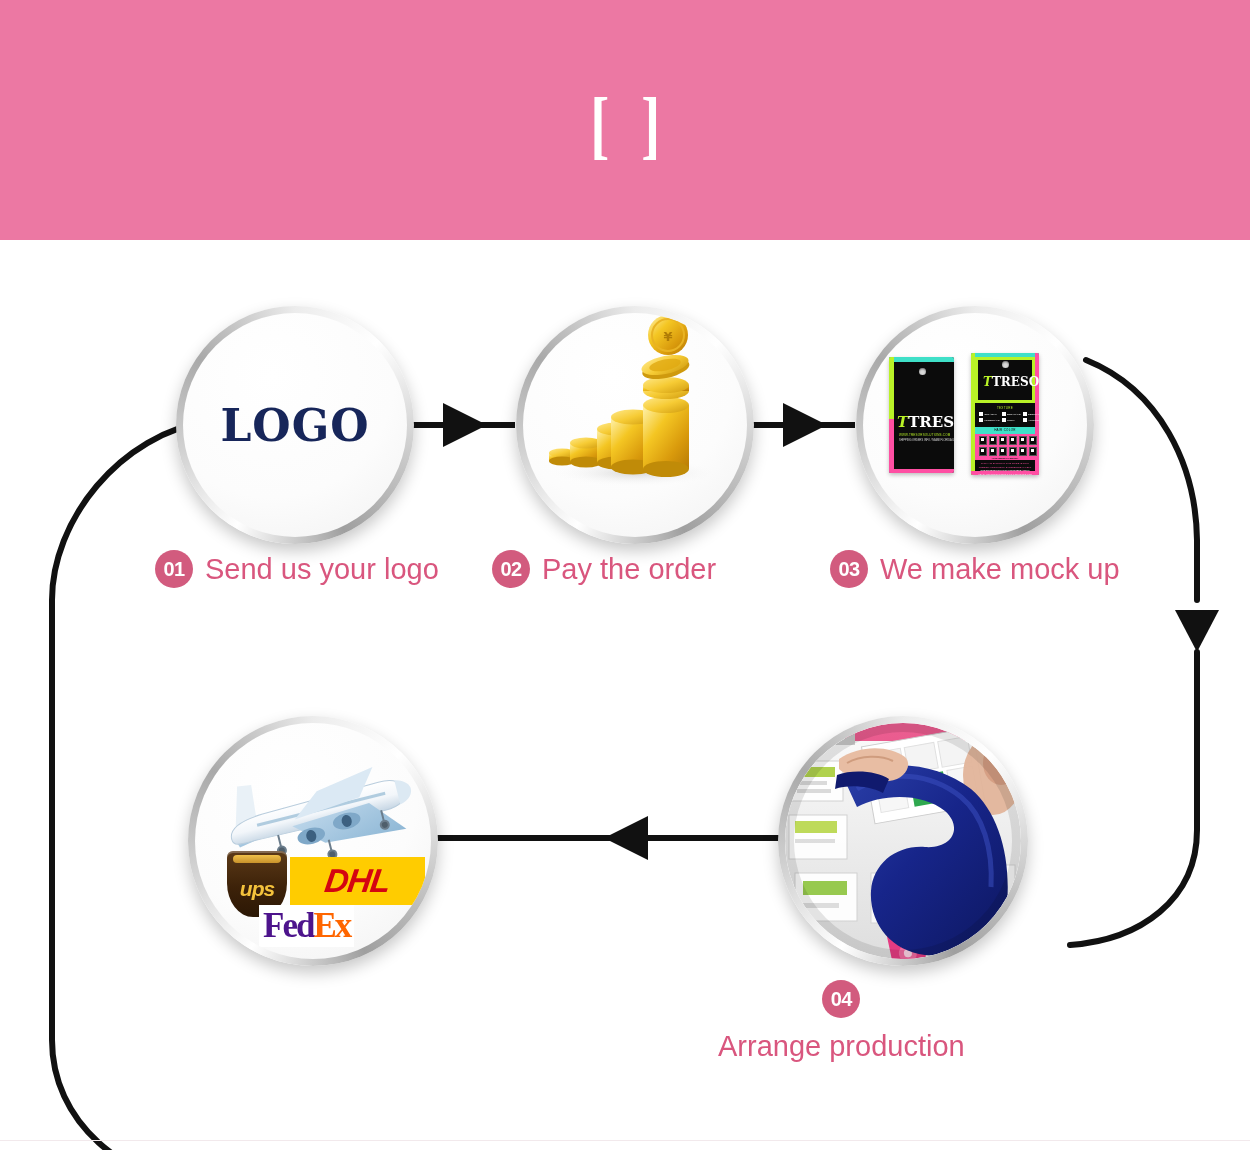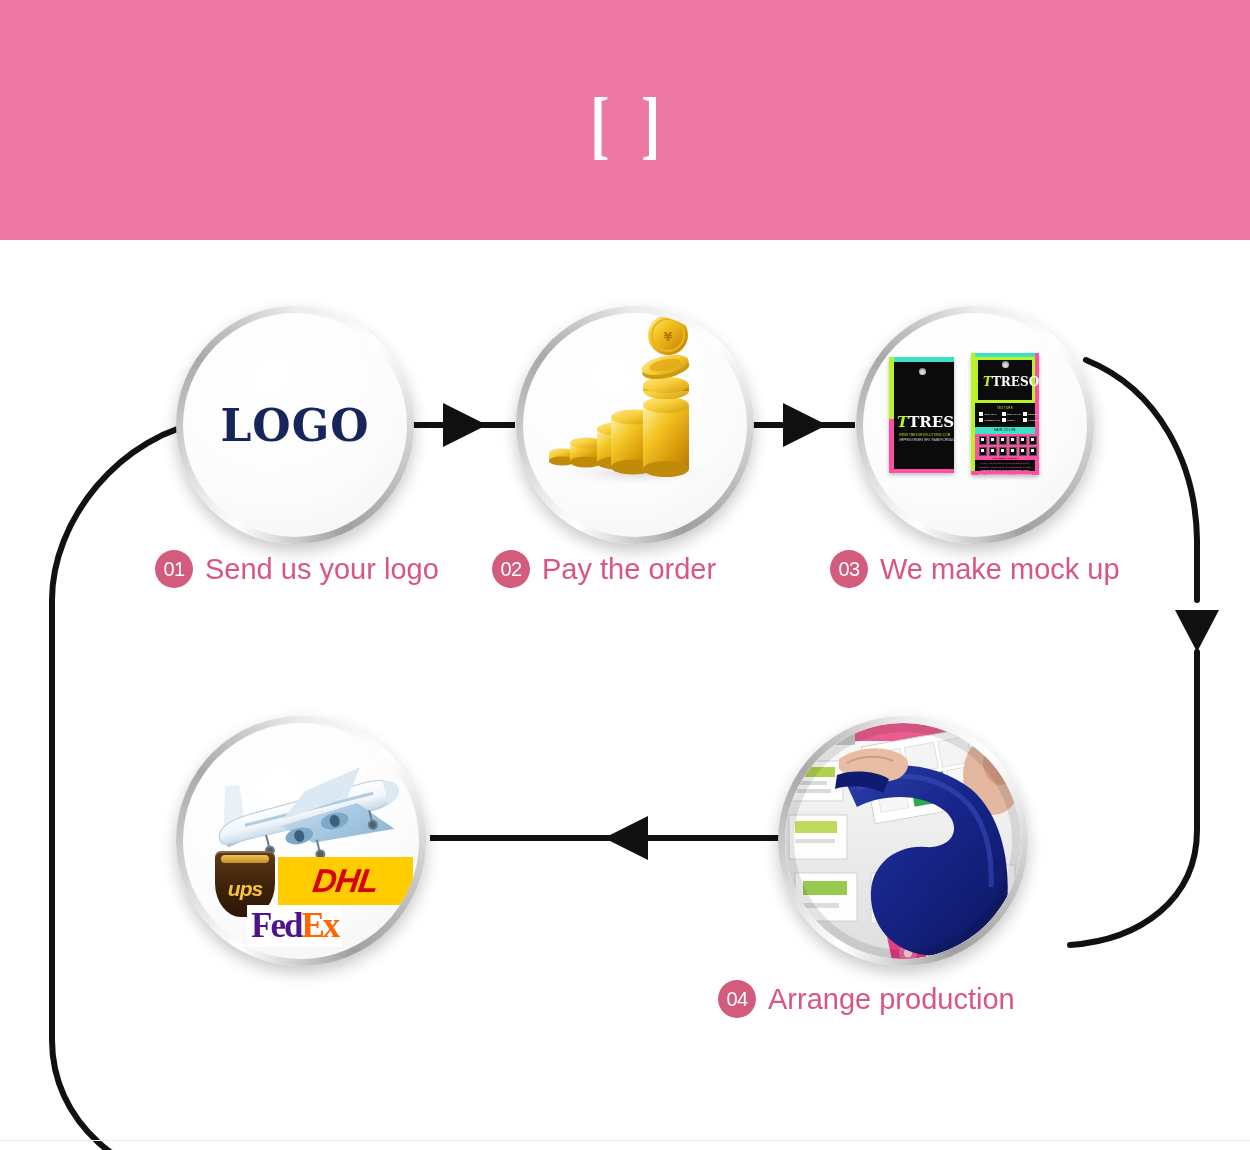--- a/index.html
+++ b/index.html
@@ -143,21 +143,21 @@
   
   .photo{position:absolute;left:0;top:0;width:100%;height:100%;}
 
   
   .step{
     position:absolute;display:flex;align-items:center;gap:12px;white-space:nowrap;
   }
   .badge{
     width:38px;height:38px;border-radius:50%;background:#d25b7e;
     display:flex;align-items:center;justify-content:center;
-    color:#ffffff;font-weight:400;font-size:20px;
+    color:#ffffff;font-weight:700;font-size:20px;
     font-family:"Liberation Sans",sans-serif;letter-spacing:-.5px;
     flex:0 0 auto;
   }
   .step-label{
     color:#d9567e;font-size:29px;font-weight:400;
     font-family:"Liberation Sans",sans-serif;
   }
 </style>
 </head>
 <body>
@@ -401,21 +401,21 @@
 
             <div class="fine" style="top:104px;color:#0b0b0b;font-weight:bold;">HAIR WEIGHT  LENGTH</div>
             <div class="fine" style="top:109px;">THE HAIR SHOWN IN THIS GUIDE IS 100% TRESOR VIRGIN REMY EXTENSIONS. IF LEFT UNALTERED THE HAIR CAN BE DYED.</div>
             <div class="fine white" style="top:116px;">ONE BUNDLE WILL NOT COMPLETE A FULL HEAD. WE RECOMMEND 2 TO 3 BUNDLES FOR A FULL INSTALLATION.</div>
           </div>
 
         </div>
       </div>
     </div>
 
-    <div class="node" style="left:176px;top:476px;width:250px;height:250px;">
+    <div class="node" style="left:188px;top:476px;width:250px;height:250px;">
       <div class="ring" style="left:0;top:0;width:250px;height:250px;"></div>
       <div class="ring-inner" style="left:7px;top:7px;width:236px;height:236px;">
         <div class="ship">
           <svg viewBox="0 0 236 236" style="position:absolute;left:0;top:0;width:236px;height:236px;">
             <defs>
               <linearGradient id="fuse" x1="0" y1="0" x2="0" y2="1">
                 <stop offset="0%" stop-color="#ffffff"></stop>
                 <stop offset="55%" stop-color="#f2f6fa"></stop>
                 <stop offset="100%" stop-color="#c6d6e4"></stop>
               </linearGradient>
@@ -570,21 +570,21 @@
     <div class="step" style="left:492px;top:310px;">
       <div class="badge">02</div>
       <div class="step-label">Pay the order</div>
     </div>
 
     <div class="step" style="left:830px;top:310px;">
       <div class="badge">03</div>
       <div class="step-label">We make mock up</div>
     </div>
 
-    <div class="step" style="left:718px;top:740px;">
+    <div class="step" style="left:718px;top:740px;flex-direction:column;">
       <div class="badge">04</div>
       <div class="step-label">Arrange production</div>
     </div>
 
 
   </div>
 
   <div class="bottom-rule"></div>
 </div>
 

